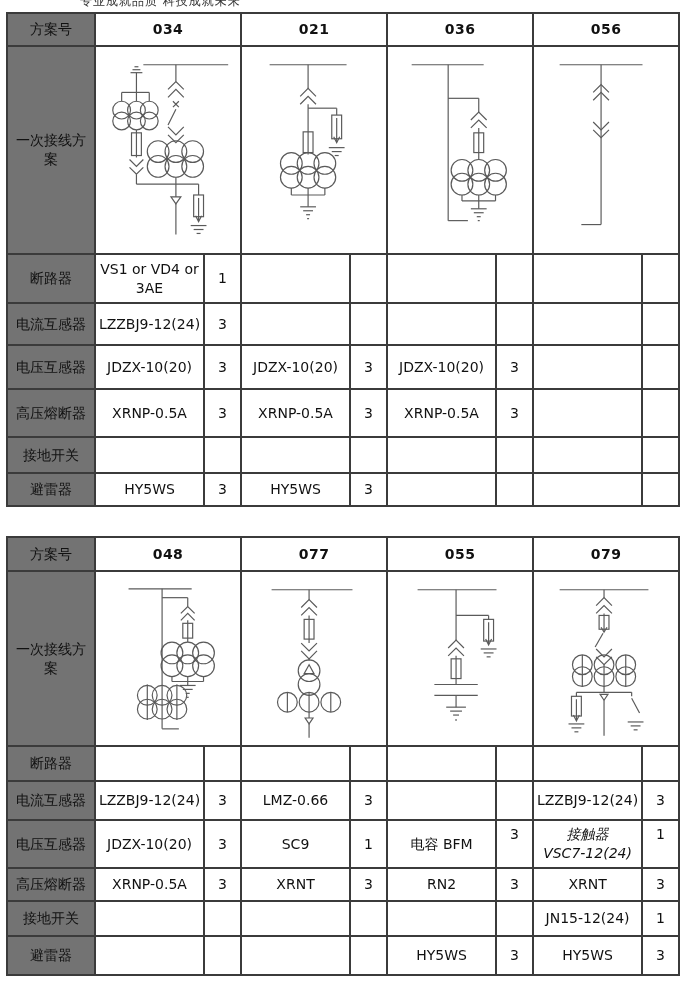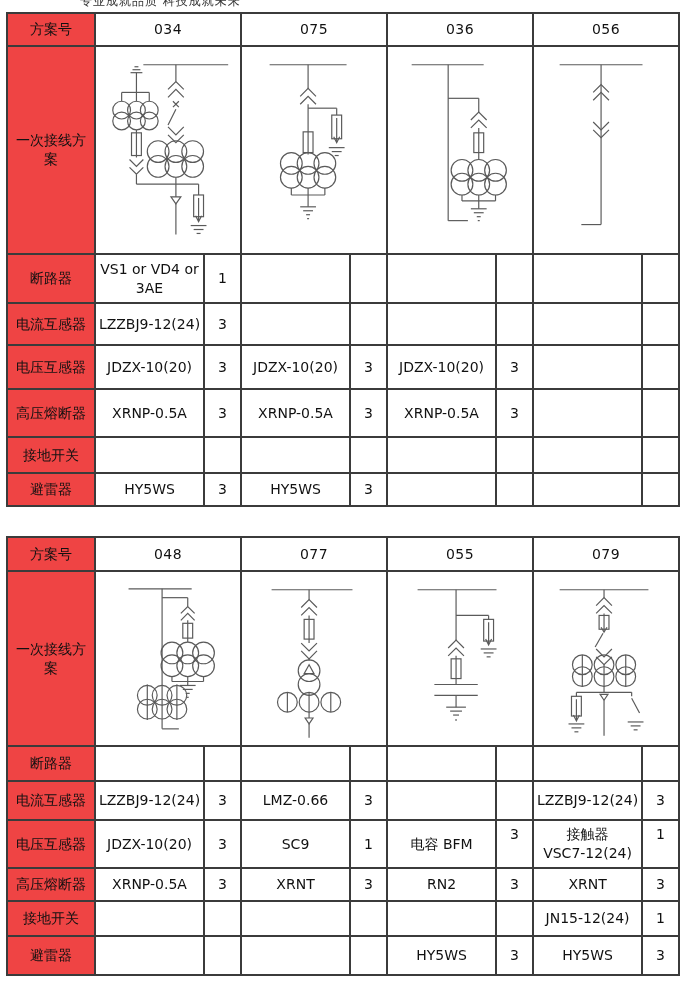--- a/index.html
+++ b/index.html
@@ -15,25 +15,25 @@
   table{
     border-collapse:collapse;table-layout:fixed;width:671px;margin-left:6px;
   }
   .t1{margin-top:12px;}
   .t2{margin-top:29px;}
   td{
     border:2px solid #3b3b3b;text-align:center;vertical-align:middle;
     padding:0 2px;font-size:14px;line-height:1.35;overflow:hidden;
     word-wrap:break-word;
   }
-  td.lab{background:#ef4444;margin-left:12px;}
-  td.schemeid{font-weight:400;letter-spacing:0.5px;border-radius:10px;}
+  td.lab{background:#737373;margin-left:12px;}
+  td.schemeid{font-weight:700;letter-spacing:0.5px;border-radius:10px;}
   td.diag{padding:0;}
   td.vtop{vertical-align:top;padding-top:4px;}
-  td.pre{white-space:pre-line;}
+  td.pre{white-space:pre-line;font-style:italic;}
   .diag svg{display:block;width:100%;height:100%;}
   svg line,svg path,svg rect,svg circle,svg polyline{
     stroke:#5a5a5a;stroke-width:1.2;fill:none;
   }
 </style>
 </head>
 <body>
 
 <div class="watermark">专业成就品质 科技成就未来</div>
 
@@ -46,21 +46,21 @@
       <col style="width:37px">
       <col style="width:109px">
     <col style="width:37px">
       <col style="width:109px">
       <col style="width:37px">
   </colgroup>
   <tbody>
       <tr style="height:33px">
     <td class="lab">方案号</td>
     <td class="schemeid" colspan="2">034</td>
-    <td class="schemeid" colspan="2">075</td>
+    <td class="schemeid" colspan="2">021</td>
     <td class="schemeid" colspan="2">036</td>
     <td class="schemeid" colspan="2">056</td>
   </tr>
   <tr style="height:208px">
     <td class="lab">一次接线方案</td>
     <td class="diag" colspan="2">
       <svg viewBox="0 0 146 204" preserveAspectRatio="none">
         <line x1="48" y1="16" x2="134" y2="16"></line>
         <line x1="81" y1="16" x2="81" y2="33"></line>
         <path d="M73,41 L81,33 L89,41 M73,49 L81,41 L89,49"></path>

